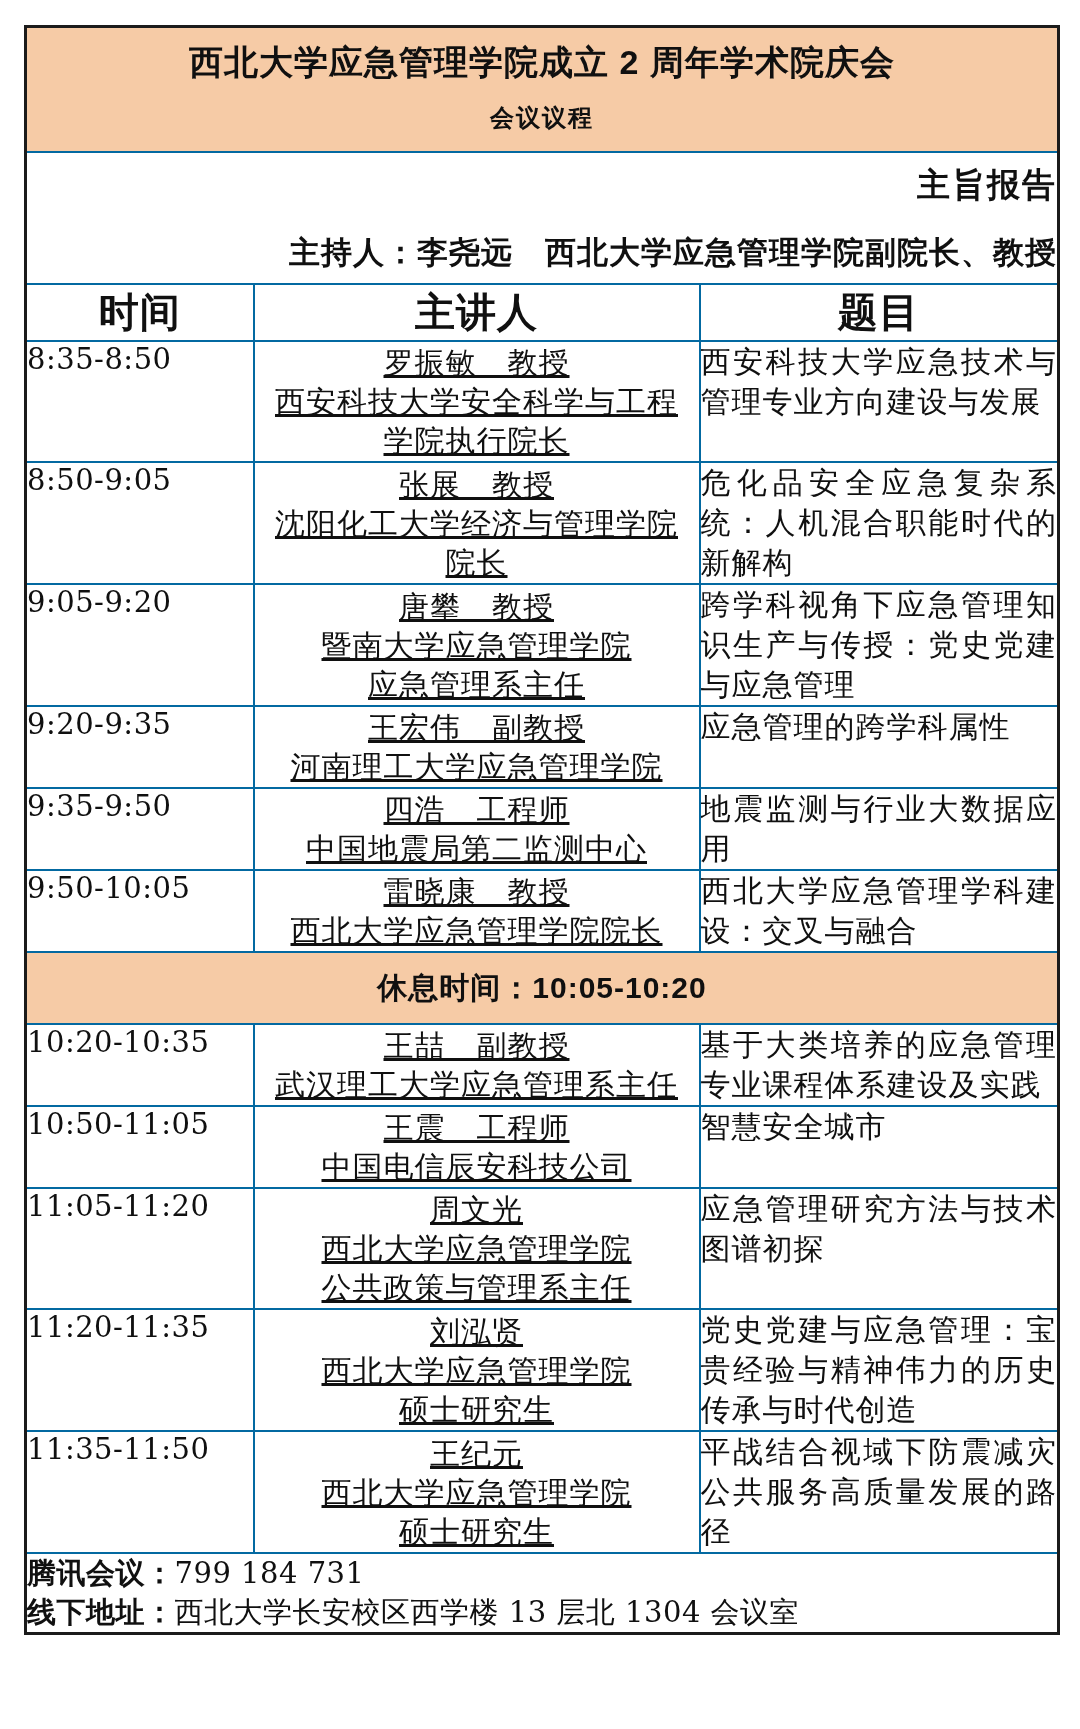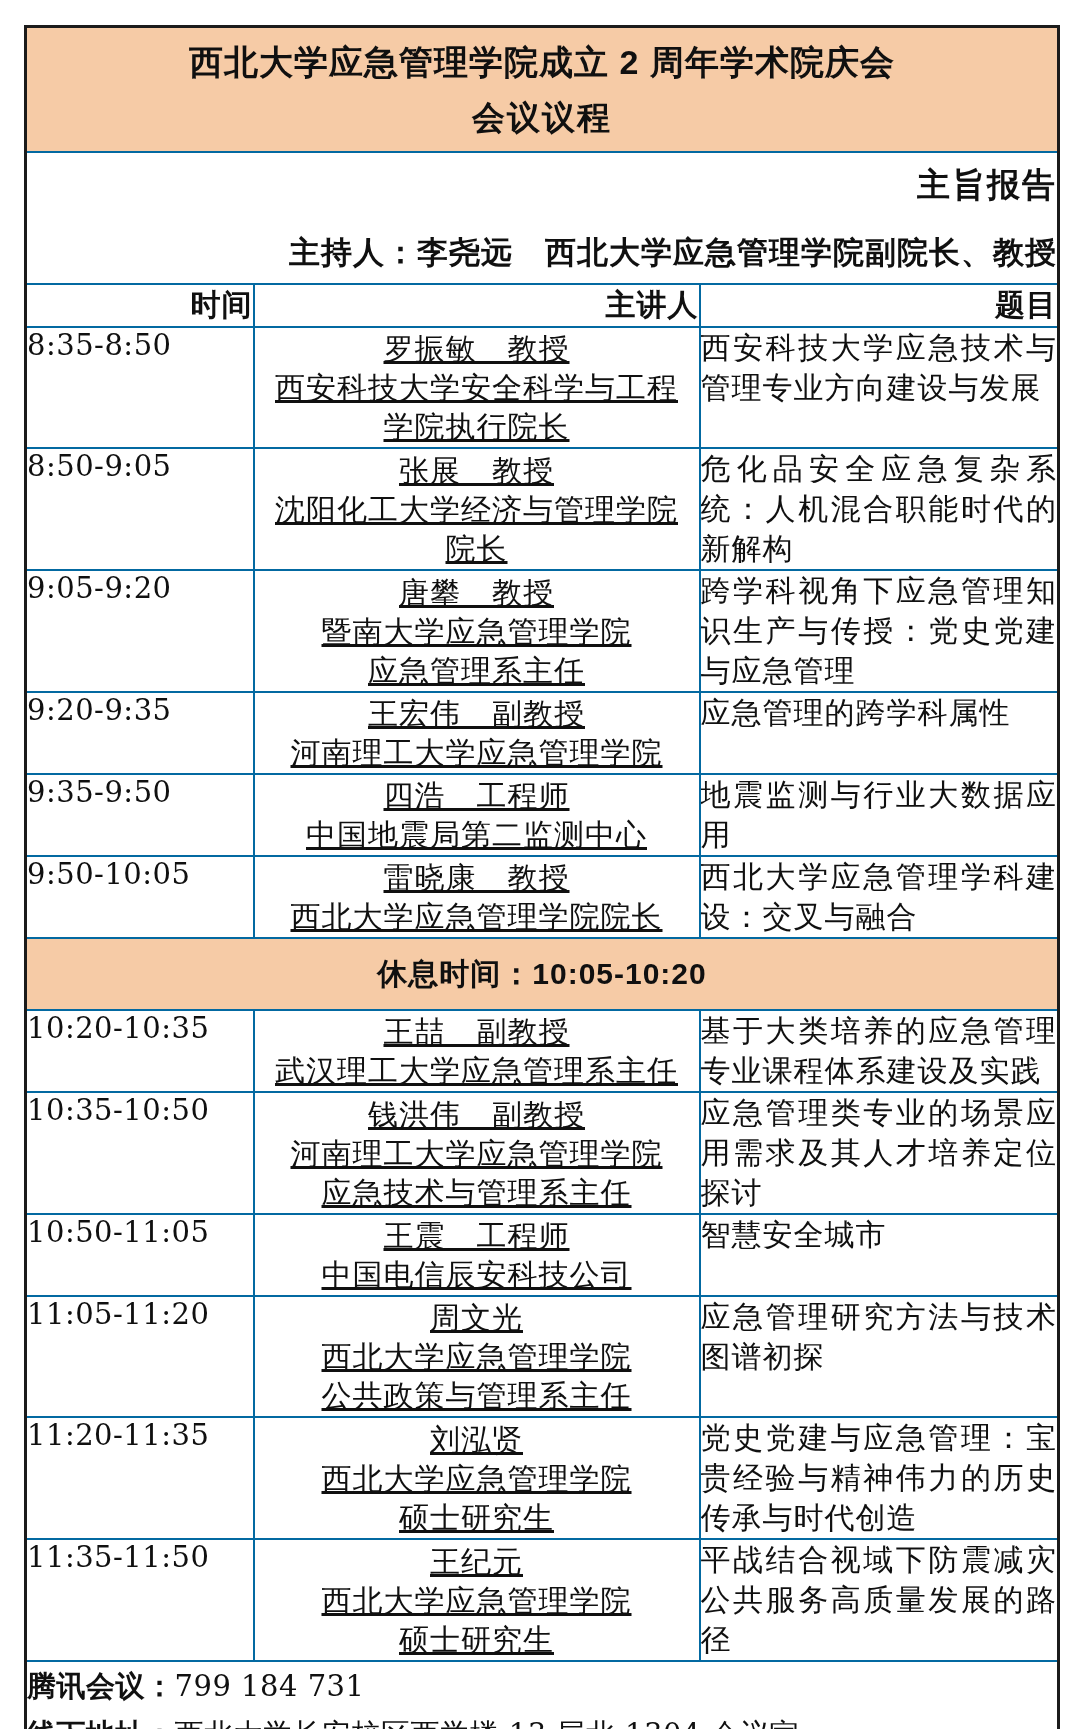--- a/index.html
+++ b/index.html
@@ -41,21 +41,21 @@
   .banner-title {
     font-family: "Liberation Sans", sans-serif;
     font-weight: 700;
     font-size: 34px;
     letter-spacing: 1px;
     line-height: 44px;
   }
   .banner-subtitle {
     font-family: "Liberation Sans", sans-serif;
     font-weight: 700;
-    font-size: 33px;
+    font-size: 24px;
     letter-spacing: 2px;
     line-height: 44px;
     margin-top: 12px;
   }
   
   .section-cell {
     height: 130px;
     text-align: right;
     vertical-align: middle;
     background: #ffffff;
@@ -70,22 +70,22 @@
     font-size: 31px;
     letter-spacing: 1px;
     margin-top: 24px;
     font-weight: 600;
   }
   
   th.col-header {
     height: 40px;
     font-family: "Liberation Sans", sans-serif;
     font-weight: 700;
-    font-size: 30px;
-    text-align: right;
+    font-size: 40px;
+    text-align: center;
     vertical-align: middle;
     letter-spacing: 1px;
     background: #ffffff;
   }
   
   .time-cell {
     font-size: 29px;
     text-align: left;
     vertical-align: top;
     padding: 5px 4px 0 12px;
@@ -126,21 +126,21 @@
   
   .footer-cell {
     height: 78px;
     vertical-align: middle;
     text-align: left;
     padding: 4px 10px 4px 10px;
     border-top-width: 3px;
   }
   .footer-line {
     font-size: 29px;
-    line-height: 48px;
+    line-height: 39px;
     letter-spacing: 0.5px;
   }
   .footer-label {
     font-family: "Liberation Sans", sans-serif;
     font-weight: 700;
   }
   .footer-value {
     font-family: "DejaVu Serif", "Liberation Serif", serif;
     font-weight: 400;
   }
@@ -231,29 +231,20 @@
         <tr class="break-row">
     <td class="break-cell" colspan="3">休息时间：10:05-10:20</td>
   </tr>
         <tr class="session-row lines-2">
     <td class="time-cell">10:20-10:35</td>
     <td class="speaker-cell">
             <div class="speaker-line">王喆　副教授</div>
             <div class="speaker-line">武汉理工大学应急管理系主任</div>
           </td>
     <td class="topic-cell">基于大类培养的应急管理专业课程体系建设及实践</td>
-  </tr>
-        <tr class="session-row lines-3">
-    <td class="time-cell">10:35-10:50</td>
-    <td class="speaker-cell">
-            <div class="speaker-line">钱洪伟　副教授</div>
-            <div class="speaker-line">河南理工大学应急管理学院</div>
-            <div class="speaker-line">应急技术与管理系主任</div>
-          </td>
-    <td class="topic-cell">应急管理类专业的场景应用需求及其人才培养定位探讨</td>
   </tr>
         <tr class="session-row lines-2">
     <td class="time-cell">10:50-11:05</td>
     <td class="speaker-cell">
             <div class="speaker-line">王震　工程师</div>
             <div class="speaker-line">中国电信辰安科技公司</div>
           </td>
     <td class="topic-cell">智慧安全城市</td>
   </tr>
         <tr class="session-row lines-3">

